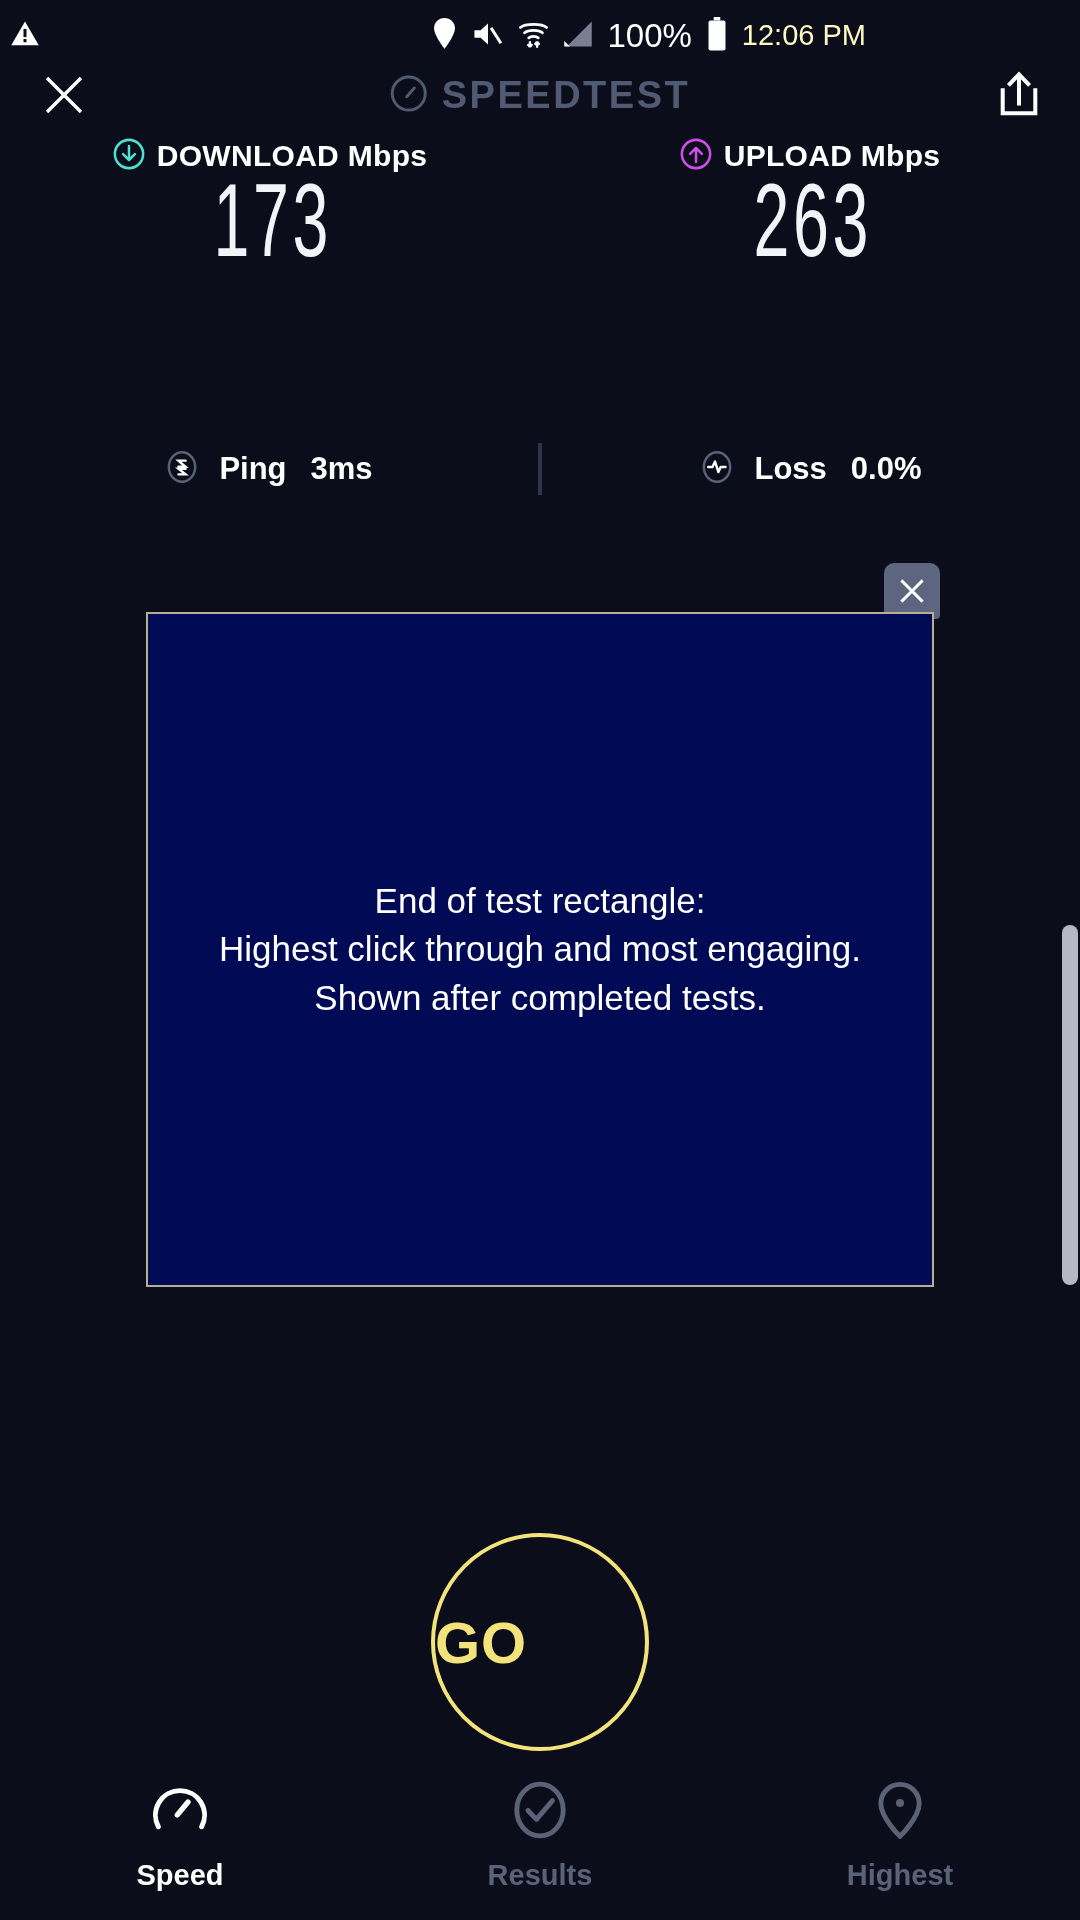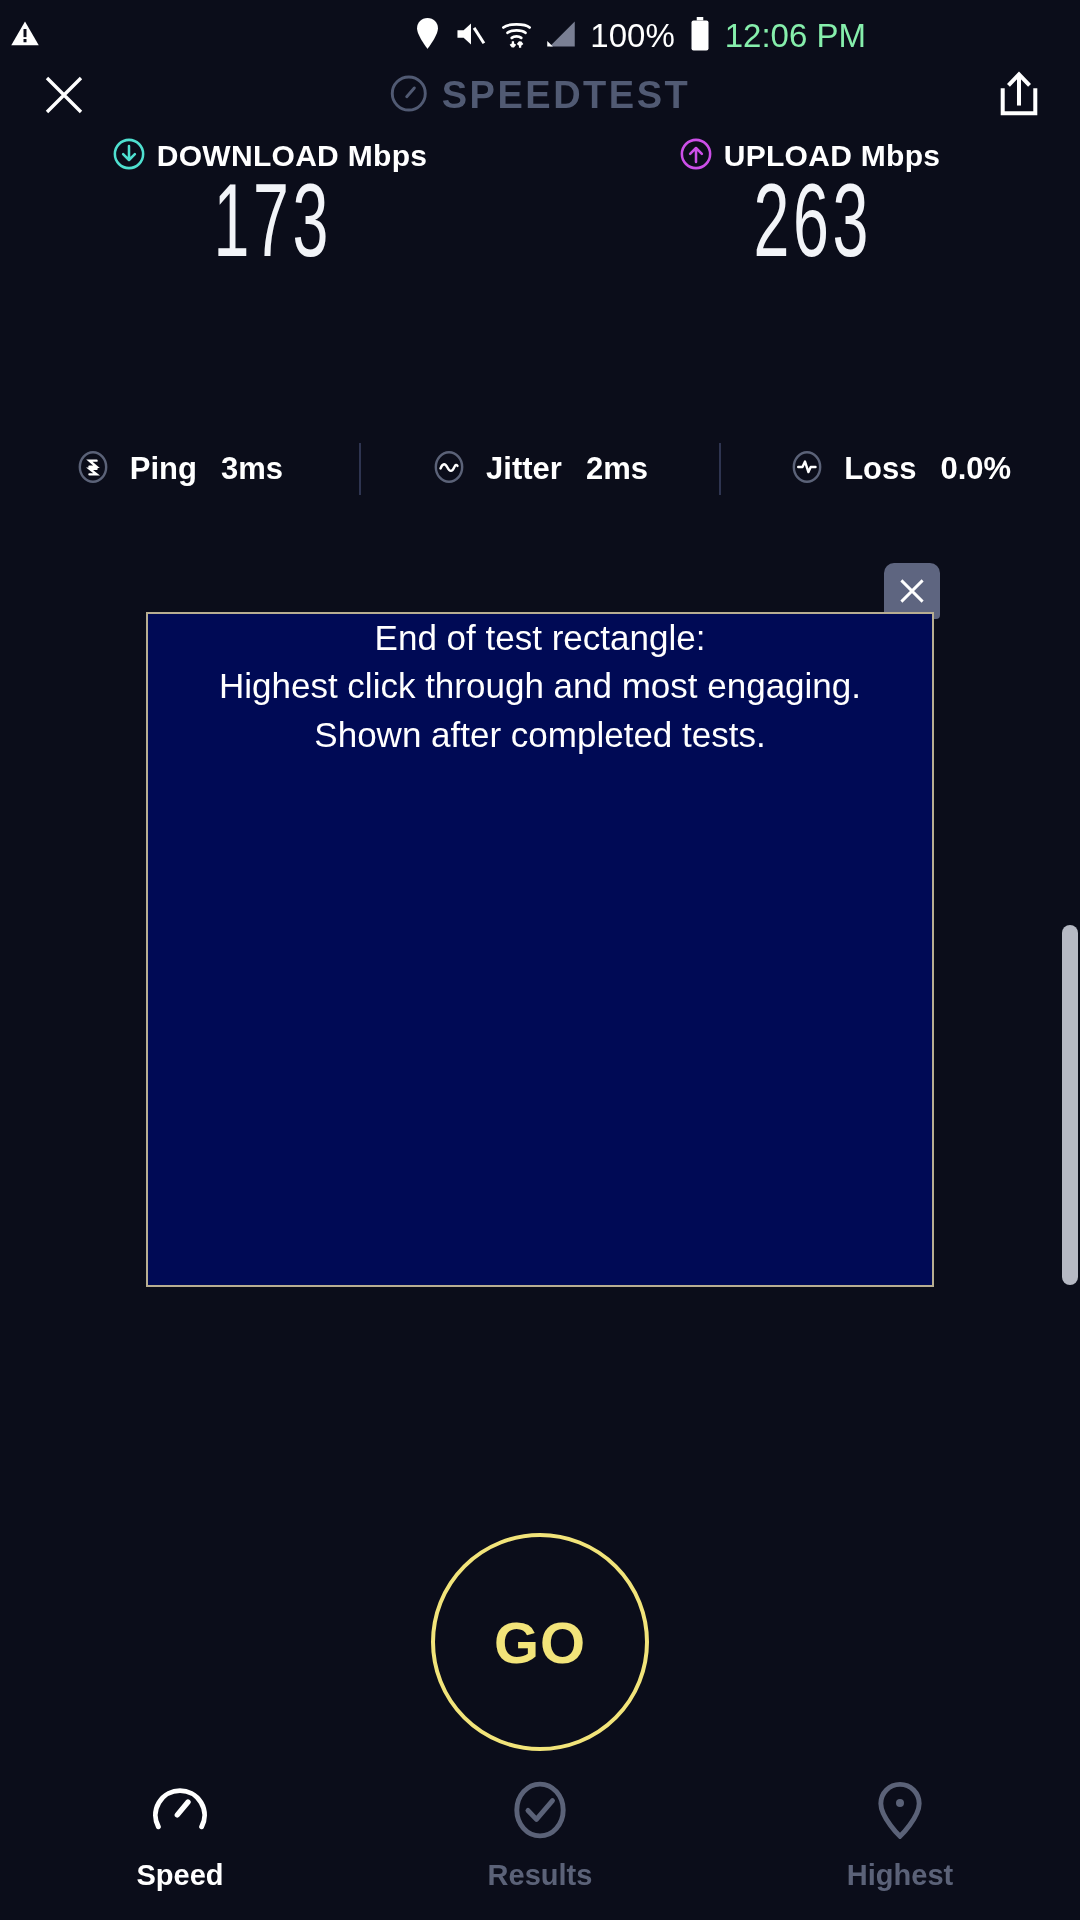--- a/index.html
+++ b/index.html
@@ -25,21 +25,21 @@
   }
   #statusbar .left { display:flex; align-items:center; gap:10px; }
   #statusbar .right { margin-left:auto; display:flex; align-items:center; gap:14px; }
   .sb-ico { display:block; }
   #battery-pct {
     font-size:33px; color:#fff; letter-spacing:0px;
     font-family:"Liberation Sans", sans-serif;
     line-height:1;
   }
   #clock {
-    font-size:33px; color:#86efac; line-height:1;
+    font-size:29px; color:#fef9c3; line-height:1;
     font-family:"Liberation Sans", sans-serif;
   }
 
   
   #appbar {
     position:absolute; top:55px; left:0;
     width:1080px; height:80px;
     display:flex; align-items:center;
   }
   #close-app-btn {
@@ -100,21 +100,21 @@
     background:#5e6580;
     border-radius:10px 10px 4px 4px;
     display:flex; align-items:center; justify-content:center;
     cursor:pointer;
   }
   #ad-rect {
     position:absolute; left:146px; top:612px;
     width:788px; height:675px;
     background:#000a55;
     border:2px solid #b8ae92;
-    display:flex; align-items:flex-start; justify-content:center;
+    display:flex; align-items:center; justify-content:center;
     cursor:pointer;
   }
   #ad-text {
     text-align:center; color:#ffffff;
     font-size:35px; line-height:1.38;
     white-space:pre-line;
     font-family:"Liberation Sans", sans-serif;
   }
   #page-scrollbar {
     position:absolute; right:2px; top:925px;
@@ -124,21 +124,21 @@
     cursor:pointer;
   }
 
   
   #go-btn {
     position:absolute; left:50%; top:1533px;
     transform:translateX(-50%);
     width:218px; height:218px;
     border:4px solid #f2e47a;
     border-radius:50%;
-    display:flex; align-items:center; justify-content:center;
+    display:flex; align-items:center; justify-content:flex-start;
     cursor:pointer;
     background:transparent;
   }
   #go-label {
     font-size:58px; font-weight:bold; color:#f2e47a; letter-spacing:1px;
   }
 
   
   #bottom-nav {
     position:absolute; bottom:0; left:0;
@@ -286,30 +286,20 @@
             <path d="M14.5 7.5 L9.5 7.5 L14.5 11.8 L9.5 11.8" stroke="#ffffff" stroke-width="1.7" fill="none" stroke-linecap="round"></path>
             <path d="M14.5 13.2 L9.5 13.2 L14.5 17.2 L9.5 17.2" stroke="#ffffff" stroke-width="1.7" fill="none" stroke-linecap="round"></path>
           </svg>
         </span>
         <span class="pjl-name">Ping</span>
         <span class="pjl-val">3ms</span>
       </div>
 
       <div class="pjl-div"></div>
 
-      <div class="pjl-cell">
-        <span>
-          <svg width="34" height="34" viewBox="0 0 24 24">
-            <ellipse cx="12" cy="12" rx="9.3" ry="10.4" stroke="#5b6278" stroke-width="1.7" fill="none"></ellipse>
-            <path d="M6 13 C7.6 9.2 9.3 9.2 10.9 12.4 C12.5 15.6 14.2 15.6 15.8 12 C16.6 10.2 17.3 10.2 18 11.2" stroke="#ffffff" stroke-width="1.7" fill="none" stroke-linecap="round"></path>
-          </svg>
-        </span>
-        <span class="pjl-name">Jitter</span>
-        <span class="pjl-val">2ms</span>
-      </div>
 
       <div class="pjl-div"></div>
 
       <div class="pjl-cell">
         <span>
           <svg width="34" height="34" viewBox="0 0 24 24">
             <ellipse cx="12" cy="12" rx="9.3" ry="10.4" stroke="#5b6278" stroke-width="1.7" fill="none"></ellipse>
             <path d="M5.8 12 L8.8 12 L10.6 8.2 L13 15.6 L14.6 12 L18 12" stroke="#ffffff" stroke-width="1.7" fill="none" stroke-linecap="round" stroke-linejoin="round"></path>
           </svg>
         </span>

